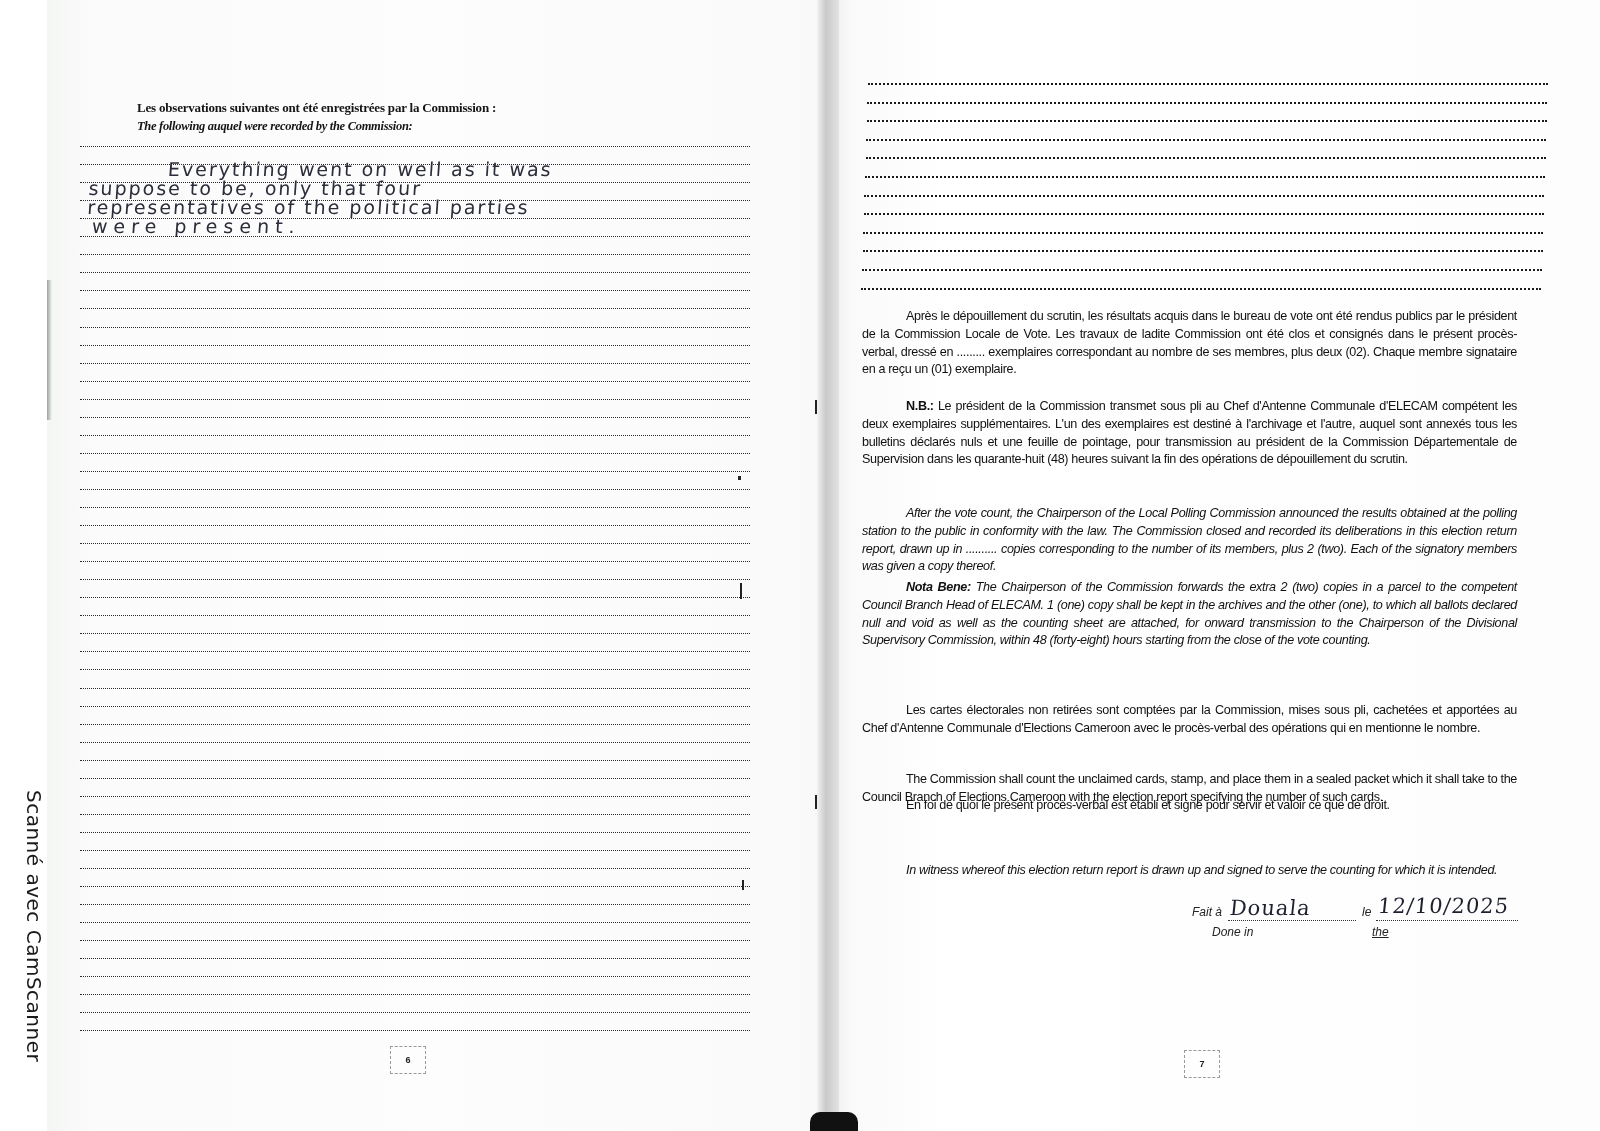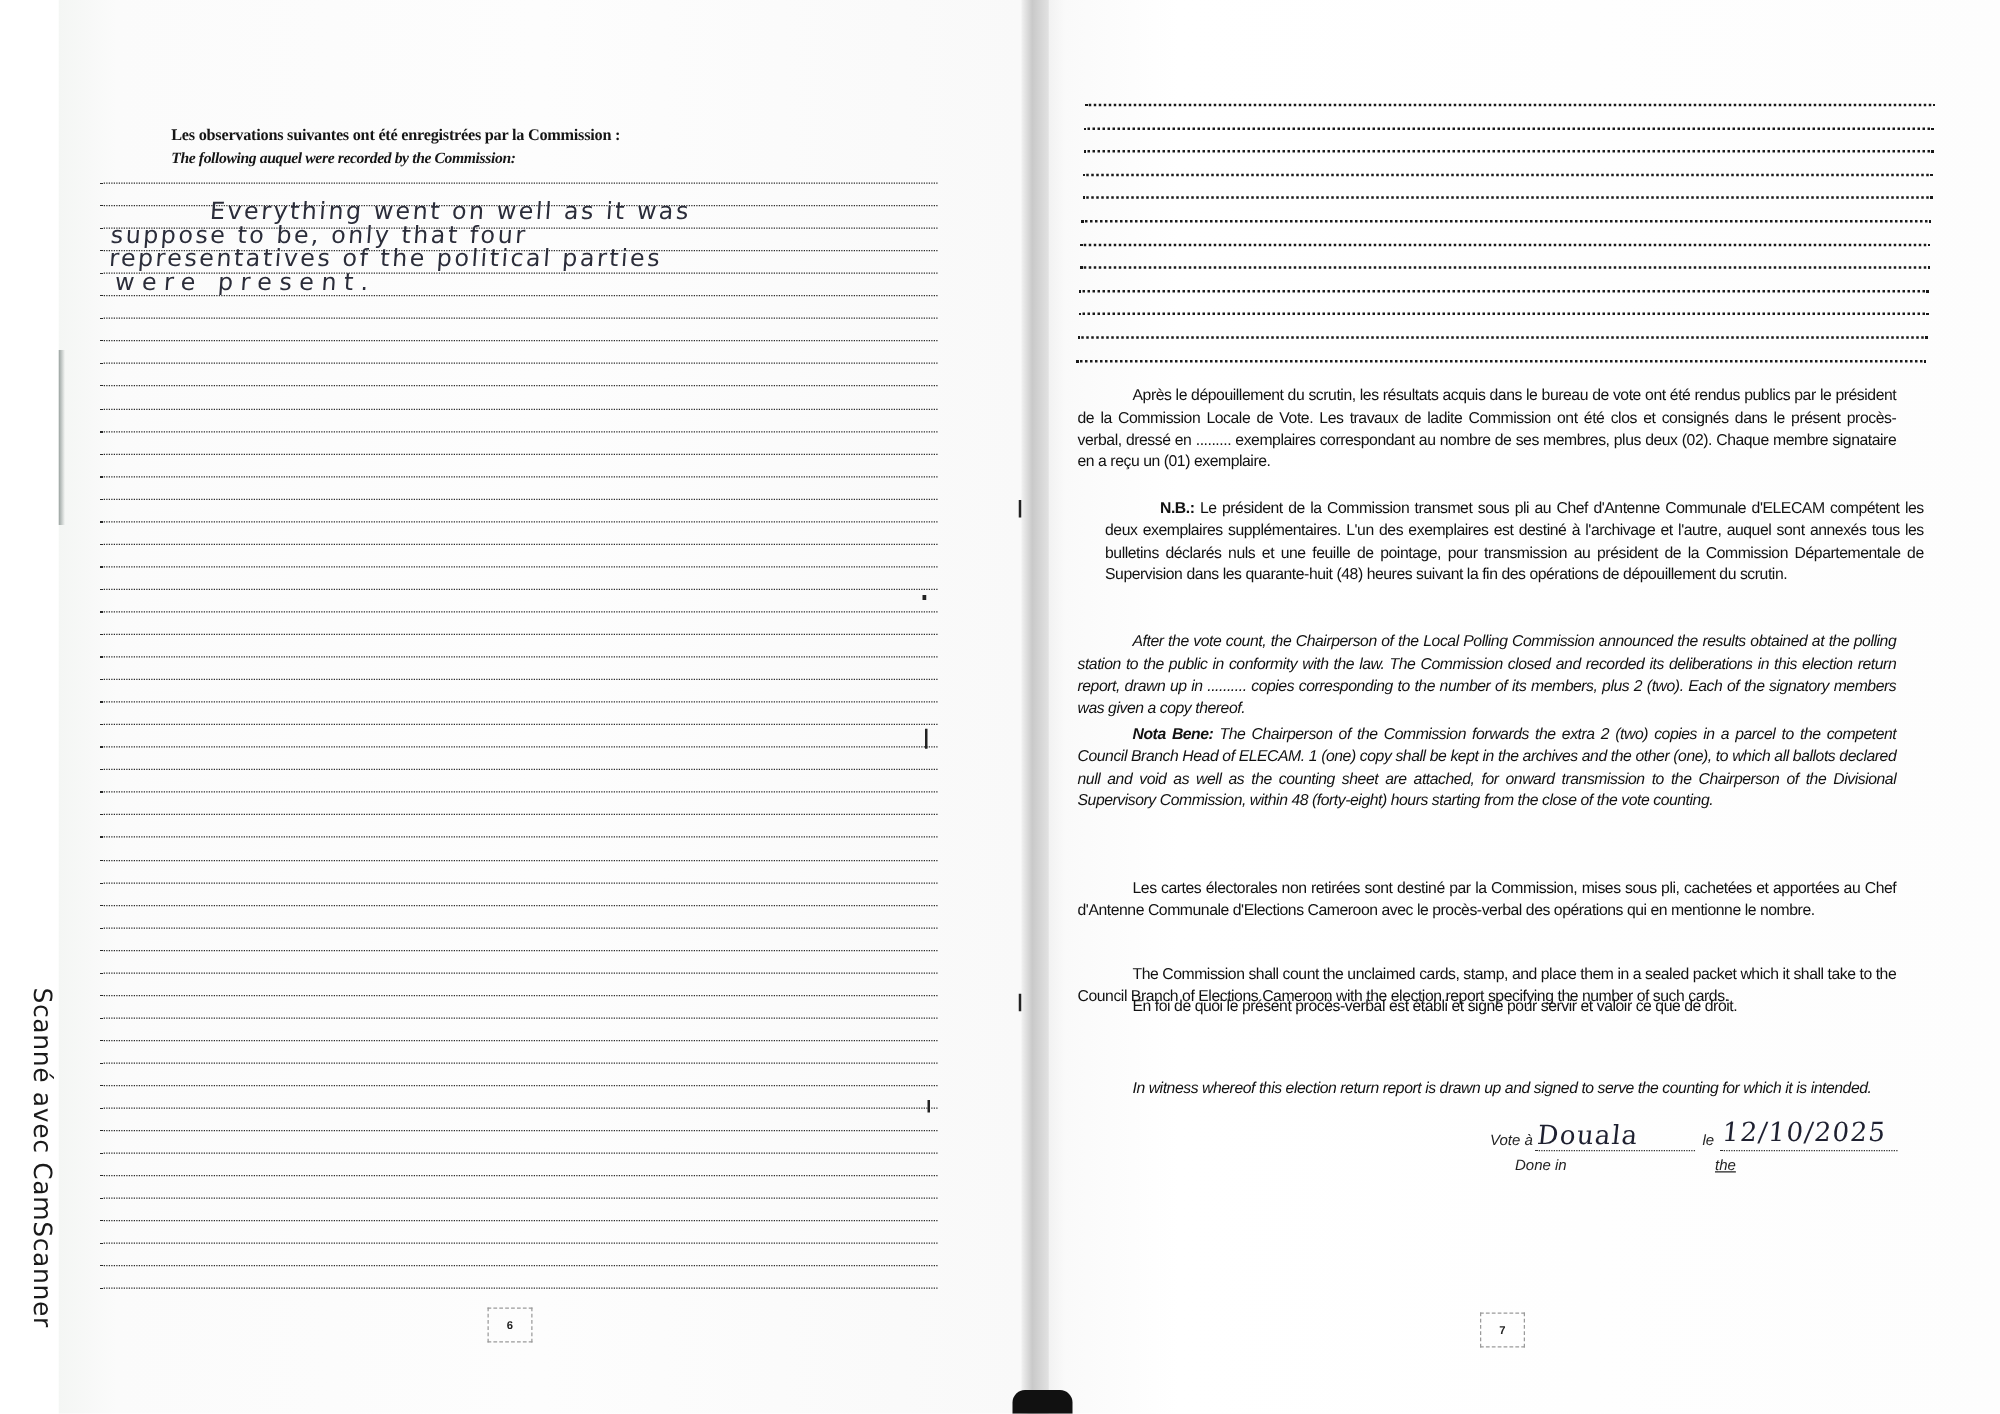--- a/index.html
+++ b/index.html
@@ -177,44 +177,44 @@
     <div class="dotline" style="top: 269px; left: 862px;"></div>
     <div class="dotline" style="top: 287.6px; left: 861.4px;"></div>
   </div>
 
 <div class="margin-tick" style="left:815px;top:400px;height:14px;"></div>
 <div class="margin-tick" style="left:815px;top:795px;height:14px;"></div>
 
 <div class="para" style="top:308px;">
   <span class="indent"></span><b></b><span>Après le dépouillement du scrutin, les résultats acquis dans le bureau de vote ont été rendus publics par le président de la Commission Locale de Vote. Les travaux de ladite Commission ont été clos et consignés dans le présent procès-verbal, dressé en ......... exemplaires correspondant au nombre de ses membres, plus deux (02). Chaque membre signataire en a reçu un (01) exemplaire.</span>
 </div>
-<div class="para" style="top:398px;margin-left:22px;">
+<div class="para" style="top:398px;">
   <span class="indent"></span><b>N.B.:</b><span> Le président de la Commission transmet sous pli au Chef d'Antenne Communale d'ELECAM compétent les deux exemplaires supplémentaires. L'un des exemplaires est destiné à l'archivage et l'autre, auquel sont annexés tous les bulletins déclarés nuls et une feuille de pointage, pour transmission au président de la Commission Départementale de Supervision dans les quarante-huit (48) heures suivant la fin des opérations de dépouillement du scrutin.</span>
 </div>
 <div class="para it" style="top:505px;">
   <span class="indent"></span><b></b><span>After the vote count, the Chairperson of the Local Polling Commission announced the results obtained at the polling station to the public in conformity with the law. The Commission closed and recorded its deliberations in this election return report, drawn up in .......... copies corresponding to the number of its members, plus 2 (two). Each of the signatory members was given a copy thereof.</span>
 </div>
 <div class="para it" style="top:579px;font-style:italic;">
   <span class="indent"></span><b>Nota Bene:</b><span> The Chairperson of the Commission forwards the extra 2 (two) copies in a parcel to the competent Council Branch Head of ELECAM. 1 (one) copy shall be kept in the archives and the other (one), to which all ballots declared null and void as well as the counting sheet are attached, for onward transmission to the Chairperson of the Divisional Supervisory Commission, within 48 (forty-eight) hours starting from the close of the vote counting.</span>
 </div>
 <div class="para" style="top:702px;">
-  <span class="indent"></span><b></b><span>Les cartes électorales non retirées sont destiné par la Commission, mises sous pli, cachetées et apportées au Chef d'Antenne Communale d'Elections Cameroon avec le procès-verbal des opérations qui en mentionne le nombre.</span>
+  <span class="indent"></span><b></b><span>Les cartes électorales non retirées sont comptées par la Commission, mises sous pli, cachetées et apportées au Chef d'Antenne Communale d'Elections Cameroon avec le procès-verbal des opérations qui en mentionne le nombre.</span>
 </div>
 <div class="para" style="top:771px;">
   <span class="indent"></span><b></b><span>The Commission shall count the unclaimed cards, stamp, and place them in a sealed packet which it shall take to the Council Branch of Elections Cameroon with the election report specifying the number of such cards.</span>
 </div>
 
 <div class="para" style="top:797px;">
   <span class="indent"></span><span>En foi de quoi le présent procès-verbal est établi et signé pour servir et valoir ce que de droit.</span>
 </div>
 <div class="para it" style="top:862px;">
   <span class="indent"></span><span>In witness whereof this election return report is drawn up and signed to serve the counting for which it is intended.</span>
 </div>
 
-<div class="signoff" style="left:1192px;top:905px;">Vote à</div>
+<div class="signoff" style="left:1192px;top:905px;">Fait à</div>
 <div class="sig-dots" style="left:1228px;top:920px;width:128px;"></div>
 <div class="sig-hand" style="left:1230px;top:896px;">Douala</div>
 <div class="signoff" style="left:1212px;top:925px;">Done in</div>
 
 <div class="signoff" style="left:1362px;top:905px;">le</div>
 <div class="sig-dots" style="left:1376px;top:920px;width:142px;"></div>
 <div class="sig-hand" style="left:1378px;top:894px;">12/10/2025</div>
 <div class="signoff" style="left:1372px;top:925px;text-decoration:underline;">the</div>
 
 <div class="page-num-box" style="left:1184px;top:1050px;">7</div>

